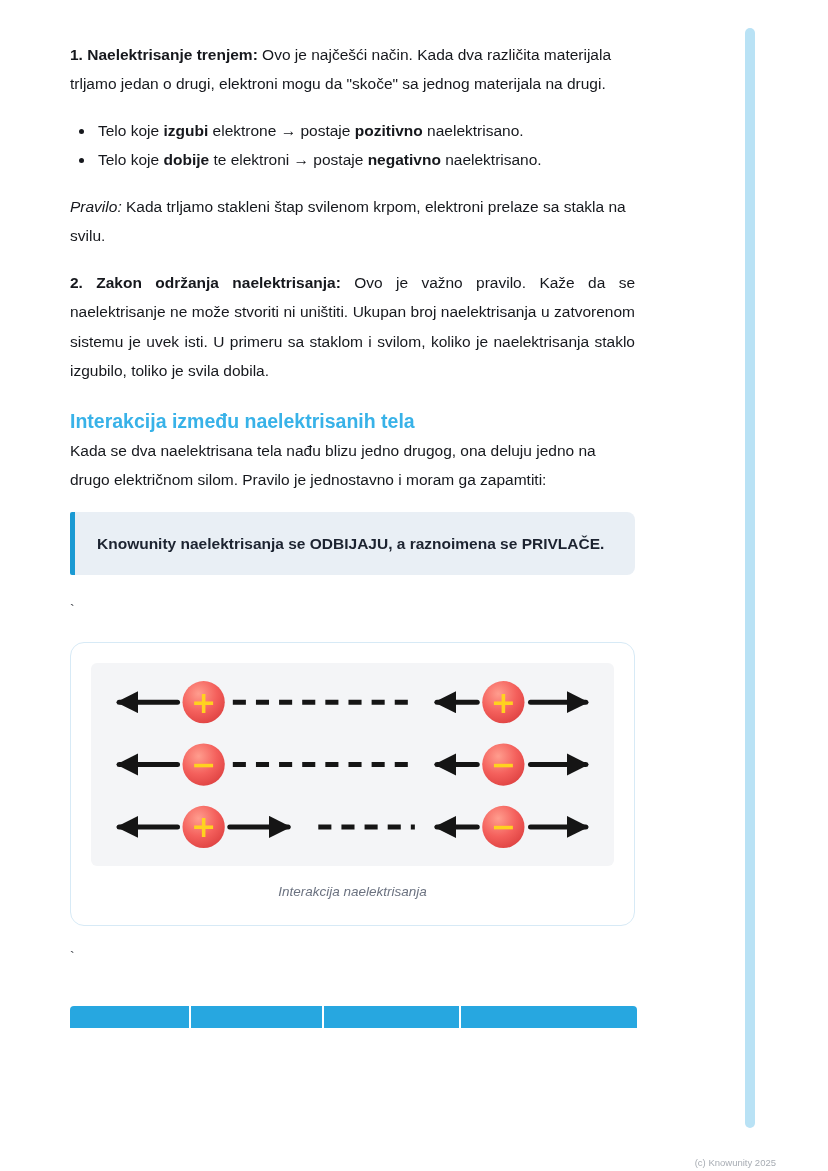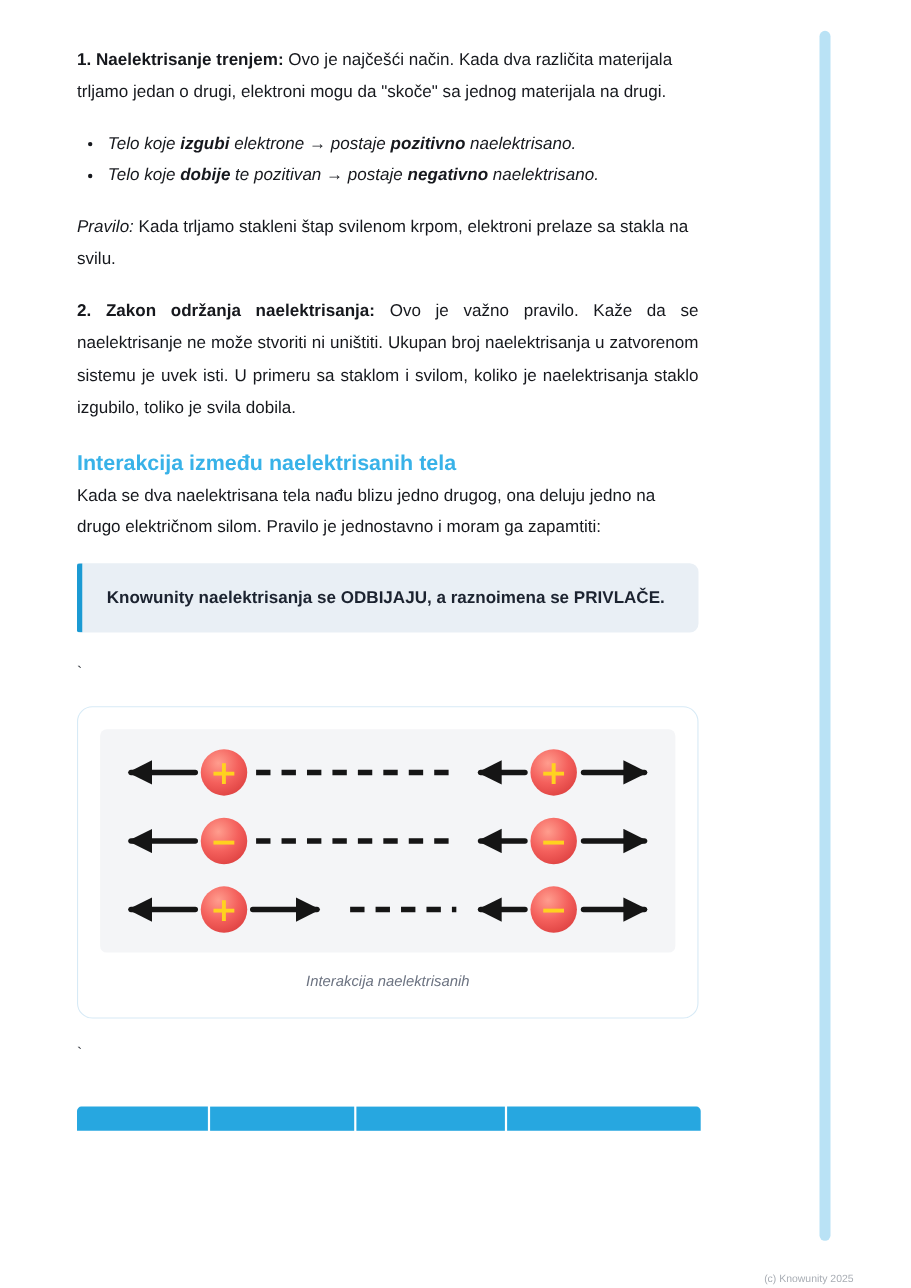--- a/index.html
+++ b/index.html
@@ -25,21 +25,20 @@
     line-height: 1.9;
   }
   p.para { margin: 0 0 17px; }
   .justify { text-align: justify; }
   strong { font-weight: bold; }
   em.lead { font-style: italic; }
   ul.blist {
     margin: 16px 0 17px;
     padding-left: 25px;
     list-style: disc outside;
-    font-style: italic;
   }
   ul.blist li { padding-left: 3px; }
   h2.section-heading {
     margin: 22px 0 0;
     font-size: 19.5px;
     line-height: 1.45;
     font-weight: bold;
     color: #38b2e8;
   }
   .callout {
@@ -125,21 +124,21 @@
 </head>
 <body>
 
 <div class="page">
   <div class="content">
 
     <p class="para"><strong>1. Naelektrisanje trenjem:</strong><span> Ovo je najčešći način. Kada dva različita materijala trljamo jedan o drugi, elektroni mogu da "skoče" sa jednog materijala na drugi.</span></p>
 
     <ul class="blist">
       <li><span>Telo koje </span><strong>izgubi</strong><span> elektrone → postaje </span><strong>pozitivno</strong><span> naelektrisano.</span></li>
-      <li><span>Telo koje </span><strong>dobije</strong><span> te pozitivan → postaje </span><strong>negativno</strong><span> naelektrisano.</span></li>
+      <li><span>Telo koje </span><strong>dobije</strong><span> te elektroni → postaje </span><strong>negativno</strong><span> naelektrisano.</span></li>
     </ul>
 
     <p class="para"><em class="lead">Pravilo:</em><span> Kada trljamo stakleni štap svilenom krpom, elektroni prelaze sa stakla na svilu.</span></p>
 
 
     <p class="para justify"><strong>2. Zakon održanja naelektrisanja:</strong><span> Ovo je važno pravilo. Kaže da se naelektrisanje ne može stvoriti ni uništiti. Ukupan broj naelektrisanja u zatvorenom sistemu je uvek isti. U primeru sa staklom i svilom, koliko je naelektrisanja staklo izgubilo, toliko je svila dobila.</span></p>
 
     <h2 class="section-heading">Interakcija između naelektrisanih tela</h2>
 
     <p class="para">Kada se dva naelektrisana tela nađu blizu jedno drugog, ona deluju jedno na drugo električnom silom. Pravilo je jednostavno i moram ga zapamtiti:</p>
@@ -192,21 +191,21 @@
             <line class="ln dash" x1="226" y1="157" x2="322" y2="157"></line>
             <line class="ln" x1="384" y1="157" x2="344" y2="157" marker-end="url(#ah)"></line>
             <line class="ln" x1="437" y1="157" x2="492" y2="157" marker-end="url(#ah)"></line>
             <circle cx="112" cy="157" r="21" fill="url(#cg)"></circle>
             <circle cx="410" cy="157" r="21" fill="url(#cg)"></circle>
             <text class="sign" x="112" y="157" dy="0.35em">+</text>
             <text class="sign" x="410" y="157" dy="0.35em">−</text>
           </g>
         </svg>
       </div>
-      <figcaption>Interakcija naelektrisanih</figcaption>
+      <figcaption>Interakcija naelektrisanja</figcaption>
     </figure>
 
     <p class="stray last">`</p>
 
     <div class="table-bar">
       <div class="cell"></div>
       <div class="cell"></div>
       <div class="cell"></div>
       <div class="cell"></div>
     </div>

